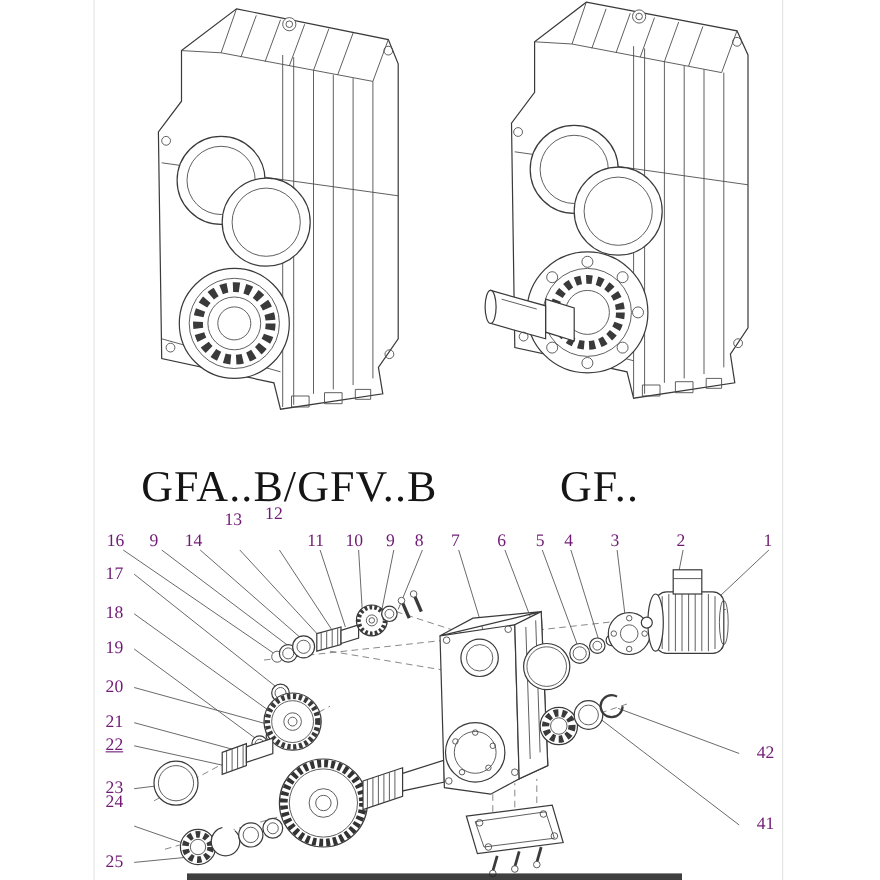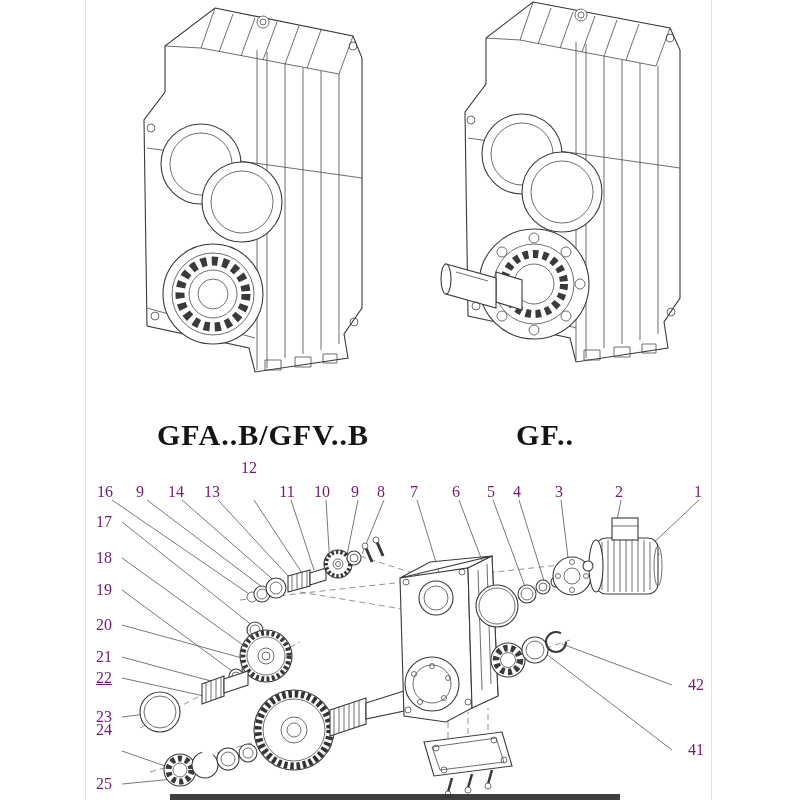--- a/index.html
+++ b/index.html
@@ -3,21 +3,21 @@
 <meta charset="utf-8">
 <style>
   html,body{margin:0;padding:0;}
   body{
     width:800px;height:800px;position:relative;overflow:hidden;
     background:#ffffff;font-family:"Liberation Serif",serif;
   }
   .page-edge{position:absolute;top:0;bottom:0;width:1px;background:#e3e3e3;}
   .model-label{
     position:absolute;transform:translateX(-50%);
-    font-weight:bold;font-size:30px;letter-spacing:1px;color:#151515;
+    font-weight:normal;font-size:40px;letter-spacing:1px;color:#151515;
     white-space:nowrap;
   }
   .pn{
     position:absolute;transform:translate(-50%,-50%);
     font-size:16px;color:#701a75;line-height:1;
   }
   svg{position:absolute;left:0;}
   .ln{stroke:#3a3a3a;stroke-width:1.1;fill:none;}
   .thin{stroke:#4a4a4a;stroke-width:0.8;fill:none;}
   .fillw{fill:#ffffff;}
@@ -327,21 +327,21 @@
     <circle class="ln fillw" cx="588" cy="96" r="5"></circle>
     <ellipse class="thin" cx="658" cy="96" rx="4" ry="20" fill="none"></ellipse>
   </g>
 
   <rect x="170" y="324" width="450" height="6" fill="#1d1d1d" opacity="0.85"></rect>
 </svg>
 
 <span class="pn" style="left:105px;top:492px;">16</span>
 <span class="pn" style="left:140px;top:492px;">9</span>
 <span class="pn" style="left:176px;top:492px;">14</span>
-<span class="pn" style="left:212px;top:492px;">13</span>
+<span class="pn" style="left:212px;top:473px;">13</span>
 <span class="pn" style="left:249px;top:468px;">12</span>
 <span class="pn" style="left:287px;top:492px;">11</span>
 <span class="pn" style="left:322px;top:492px;">10</span>
 <span class="pn" style="left:355px;top:492px;">9</span>
 <span class="pn" style="left:381px;top:492px;">8</span>
 <span class="pn" style="left:414px;top:492px;">7</span>
 <span class="pn" style="left:456px;top:492px;">6</span>
 <span class="pn" style="left:491px;top:492px;">5</span>
 <span class="pn" style="left:517px;top:492px;">4</span>
 <span class="pn" style="left:559px;top:492px;">3</span>

